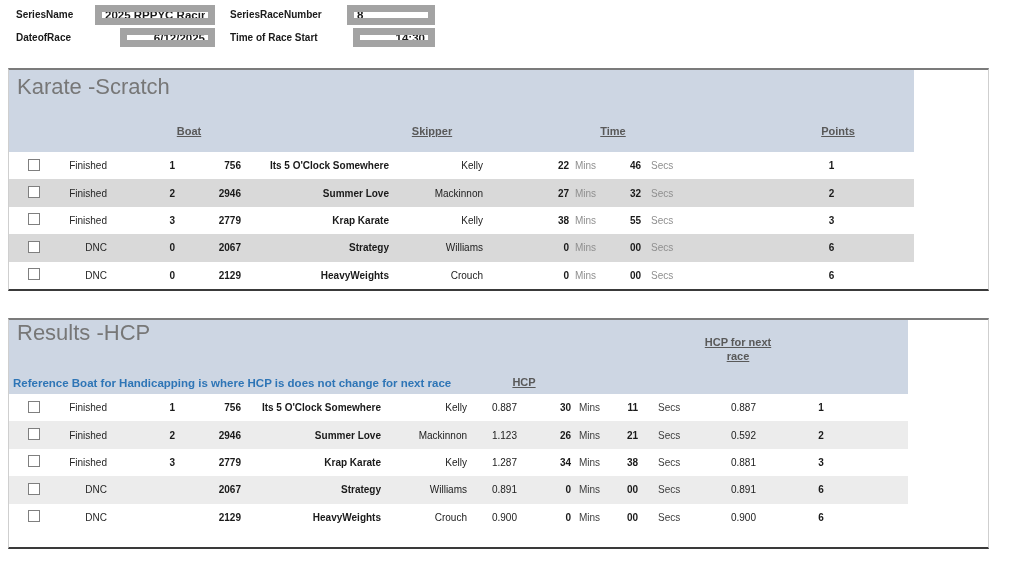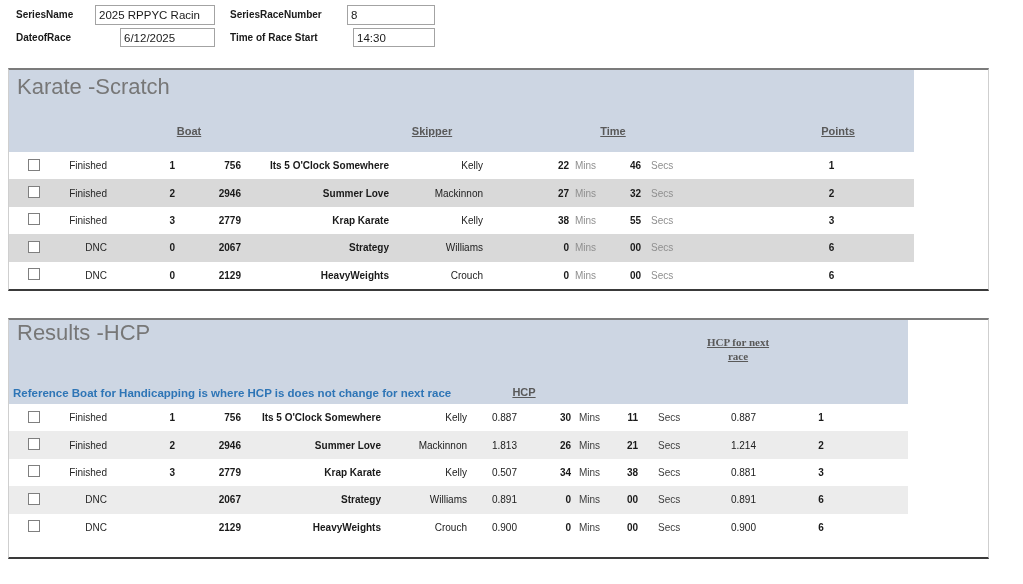--- a/index.html
+++ b/index.html
@@ -4,41 +4,41 @@
 <style>
   html,body{margin:0;padding:0;background:#fff;}
   body{
     width:1023px;height:584px;position:relative;overflow:hidden;
     font-family:"Liberation Sans",sans-serif;color:#212121;
     -webkit-font-smoothing:antialiased;
   }
   
   .fld-label{position:absolute;font-size:10px;font-weight:bold;color:#1a1a1a;white-space:nowrap;margin-left:8px;}
   .fld-box{
-    position:absolute;box-sizing:border-box;border:1px solid #a3a3a3;background:#fff;
-    font-family:"Liberation Sans",sans-serif;font-size:11.5px;font-weight:normal;color:#1a1a1a;
+    position:absolute;box-sizing:border-box;border:7px solid #a3a3a3;background:#fff;
+    font-family:"Liberation Sans",sans-serif;font-size:11.5px;font-weight:bold;color:#1a1a1a;
     padding:1px 3px;outline:none;
   }
-  .fld-box.right{text-align:left;}
+  .fld-box.right{text-align:right;}
   
   .section{
     position:absolute;left:8px;width:981px;box-sizing:border-box;background:#fff;
     border-top:2px solid #7b7b7b;border-bottom:2px solid #3a3a3a;
     border-left:1px solid #cfcfcf;border-right:1px solid #cfcfcf;
   }
   .band{position:relative;background:#cdd6e3;}
   .band-scratch{width:905px;height:82px;}
-  .band-hcp{width:899px;height:84px;}
+  .band-hcp{width:899px;height:74px;}
   .sec-title{position:absolute;left:8px;font-size:22px;color:#777777;white-space:nowrap;}
   .col-head{
     position:absolute;transform:translateX(-50%);
     font-size:11px;font-weight:bold;color:#595959;text-decoration:underline;
     white-space:nowrap;cursor:pointer;padding-left:34px;
   }
-  .col-head.wrap{white-space:normal;width:84px;text-align:center;line-height:1.3;font-family:Liberation Serif, serif;}
+  .col-head.wrap{white-space:normal;width:84px;text-align:center;line-height:1.3;}
   .note{
     position:absolute;left:4px;bottom:5px;font-size:11.5px;font-weight:bold;color:#2e75b6;white-space:nowrap;text-align:center;
   }
   
   .rows{position:relative;}
   .rows-scratch{width:905px;}
   .rows-hcp{width:899px;}
   .row{display:grid;height:27.4px;align-items:center;font-size:10px;background:#fff;}
   .rows-scratch .row{grid-template-columns:18px 14px 66px 68px 66px 148px 94px 86px 36px 36px 48px 225px;}
   .rows-hcp .row{grid-template-columns:18px 14px 66px 68px 66px 140px 86px 50px 54px 34px 33px 48px 70px 130px 22px;}
@@ -187,39 +187,39 @@
   </div>
 
   <div class="row alt">
     <span class="cell"></span>
     <span class="cell"><span class="cb"></span></span>
     <span class="cell r status">Finished</span>
     <span class="cell r b">2</span>
     <span class="cell r b">2946</span>
     <span class="cell r b">Summer Love</span>
     <span class="cell r">Mackinnon</span>
-    <span class="cell r">1.813</span>
+    <span class="cell r">1.123</span>
     <span class="cell r b">26</span>
     <span class="cell unit-dark">Mins</span>
     <span class="cell r b">21</span>
     <span class="cell unit-dark wide">Secs</span>
-    <span class="cell r">1.214</span>
+    <span class="cell r">0.592</span>
     <span class="cell c b">2</span>
     <span class="cell"></span>
   </div>
 
   <div class="row">
     <span class="cell"></span>
     <span class="cell"><span class="cb"></span></span>
     <span class="cell r status">Finished</span>
     <span class="cell r b">3</span>
     <span class="cell r b">2779</span>
     <span class="cell r b">Krap Karate</span>
     <span class="cell r">Kelly</span>
-    <span class="cell r">0.507</span>
+    <span class="cell r">1.287</span>
     <span class="cell r b">34</span>
     <span class="cell unit-dark">Mins</span>
     <span class="cell r b">38</span>
     <span class="cell unit-dark wide">Secs</span>
     <span class="cell r">0.881</span>
     <span class="cell c b">3</span>
     <span class="cell"></span>
   </div>
 
   <div class="row alt">

